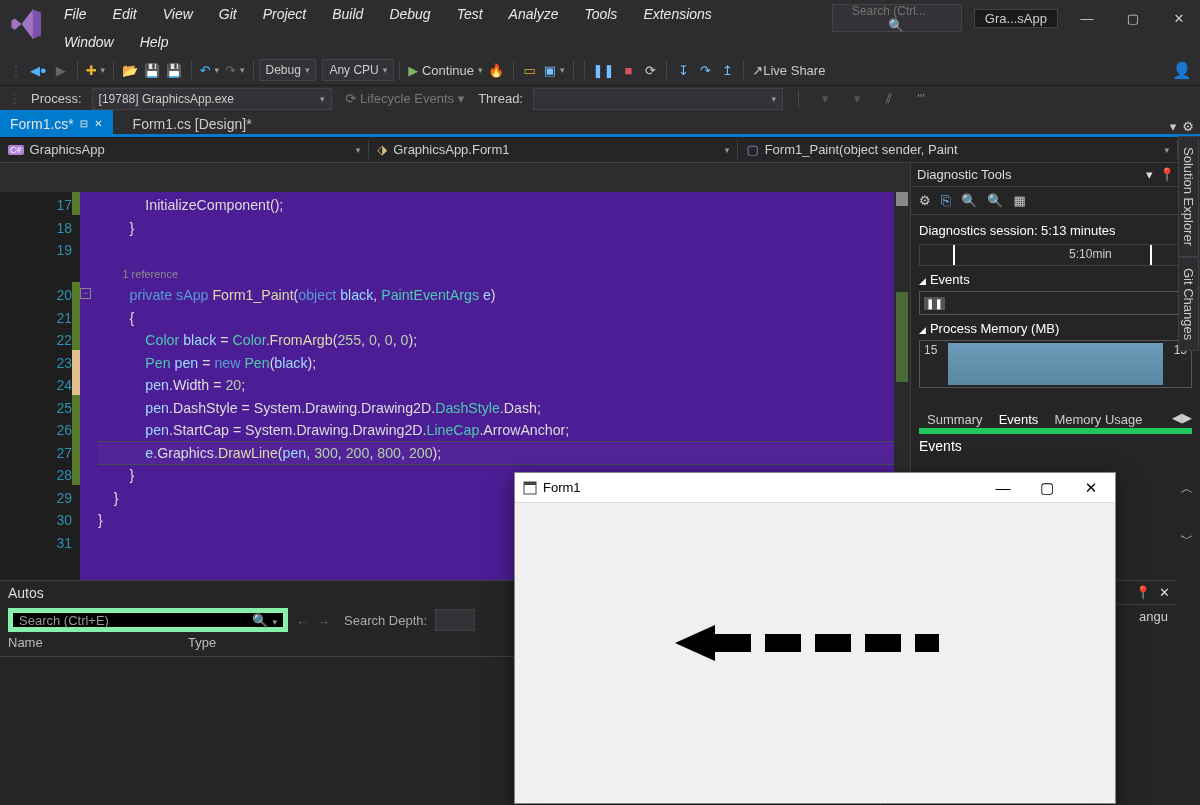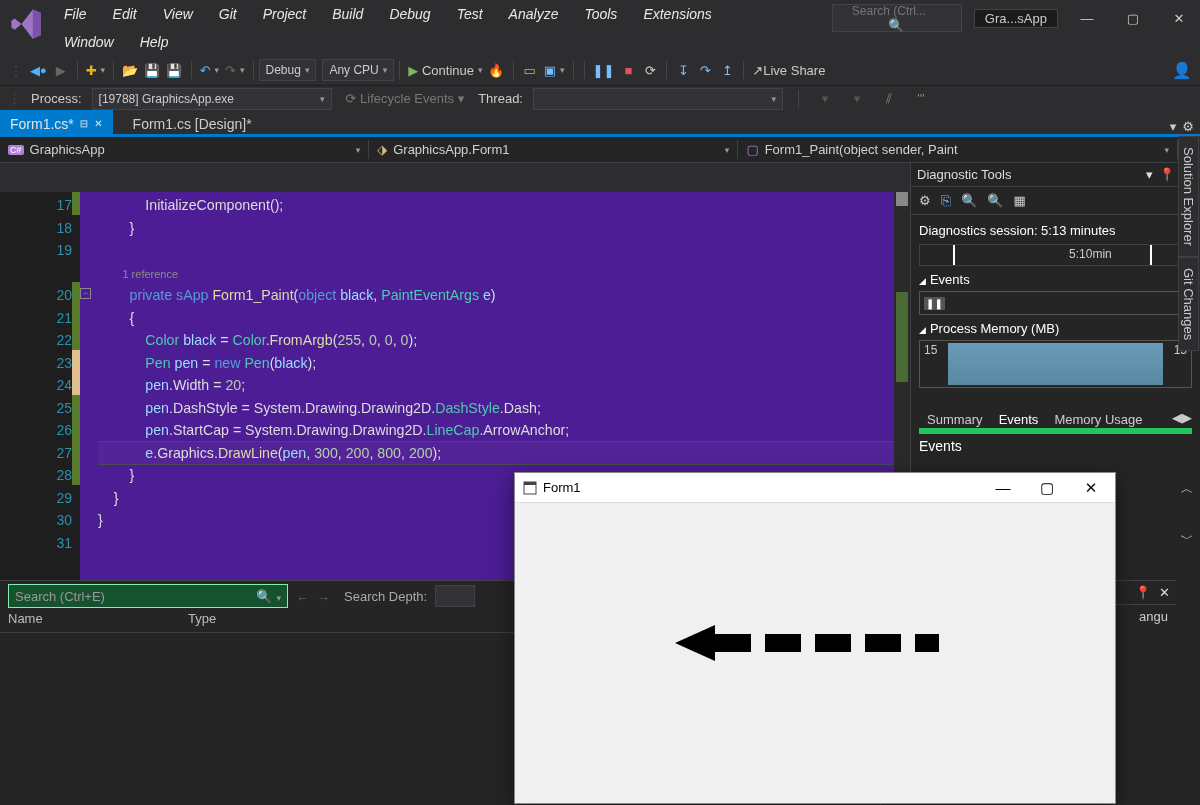--- a/index.html
+++ b/index.html
@@ -99,21 +99,21 @@
 .mem-lab { position: absolute; color: #ccc; font-size: 12px; }
 .diag-tabs { height: 24px; display: flex; border-bottom: 6px solid #22c55e; margin-top: 22px; }
 .diag-tab { padding: 2px 8px; font-size: 13px; color: #ccc; }
 .diag-tab.active { color: #fff; }
 .events-hdr { padding: 4px 0; color: #fff; font-size: 14px; font-weight: 500; }
 
 
 .autos { position: absolute; left: 0; bottom: 0; width: 880px; height: 225px; background: #252526; border-top: 1px solid #3f3f46; }
 .autos-title { height: 24px; display: flex; align-items: center; padding: 0 8px; font-size: 14px; color: #ddd; }
 .autos-searchrow { height: 30px; display: flex; align-items: center; padding: 0 8px; gap: 8px; }
-.autos-search { flex: 0 0 280px; height: 24px; background: #14532d; border: 1px solid #86efac; color: #999; padding: 0 6px; display: flex; align-items: center; justify-content: space-between; font-size: 13px; }
+.autos-search { flex: 0 0 280px; height: 24px; background: #000000; border: 5px solid #86efac; color: #999; padding: 0 6px; display: flex; align-items: center; justify-content: space-between; font-size: 13px; }
 .autos-cols { height: 22px; display: flex; padding: 0 8px; color: #bbb; font-size: 13px; border-bottom: 1px solid #3f3f46; }
 
 
 .rb-panel { position: absolute; right: 24px; bottom: 0; width: 296px; height: 225px; background: #252526; border-left: 1px solid #3f3f46; border-top: 1px solid #3f3f46; }
 
 
 .form-window { position: absolute; left: 514px; top: 472px; width: 602px; height: 332px; background: #f0f0f0; border: 1px solid #888; box-shadow: 0 6px 20px rgba(0,0,0,0.5); }
 .form-title { height: 30px; background: #fff; display: flex; align-items: center; padding: 0 8px; color: #000; font-size: 13px; border-bottom: 1px solid #ddd; }
 .form-title-icon { width: 14px; height: 14px; margin-right: 6px; display: inline-block; }
 .form-win-btns { margin-left: auto; display: flex; gap: 12px; }
@@ -410,20 +410,21 @@
     <div class="rs-scroll" style="top:530px">﹀</div>
   </div>
 </div>
 
 <div class="side-tabs">
   <div class="side-tab">Solution Explorer</div>
   <div class="side-tab">Git Changes</div>
 </div>
 
 <div class="autos">
+  <div class="autos-title">Autos</div>
   <div class="autos-searchrow">
     <div class="autos-search">
       <span>Search (Ctrl+E)</span>
       <span><span>🔍</span><span class="dd">▾</span></span>
     </div>
     <span style="color:#666">←</span>
     <span style="color:#666">→</span>
     <span style="color:#aaa;margin-left:6px">Search Depth:</span>
     <div class="tb-combo" style="width:40px"></div>
   </div>

